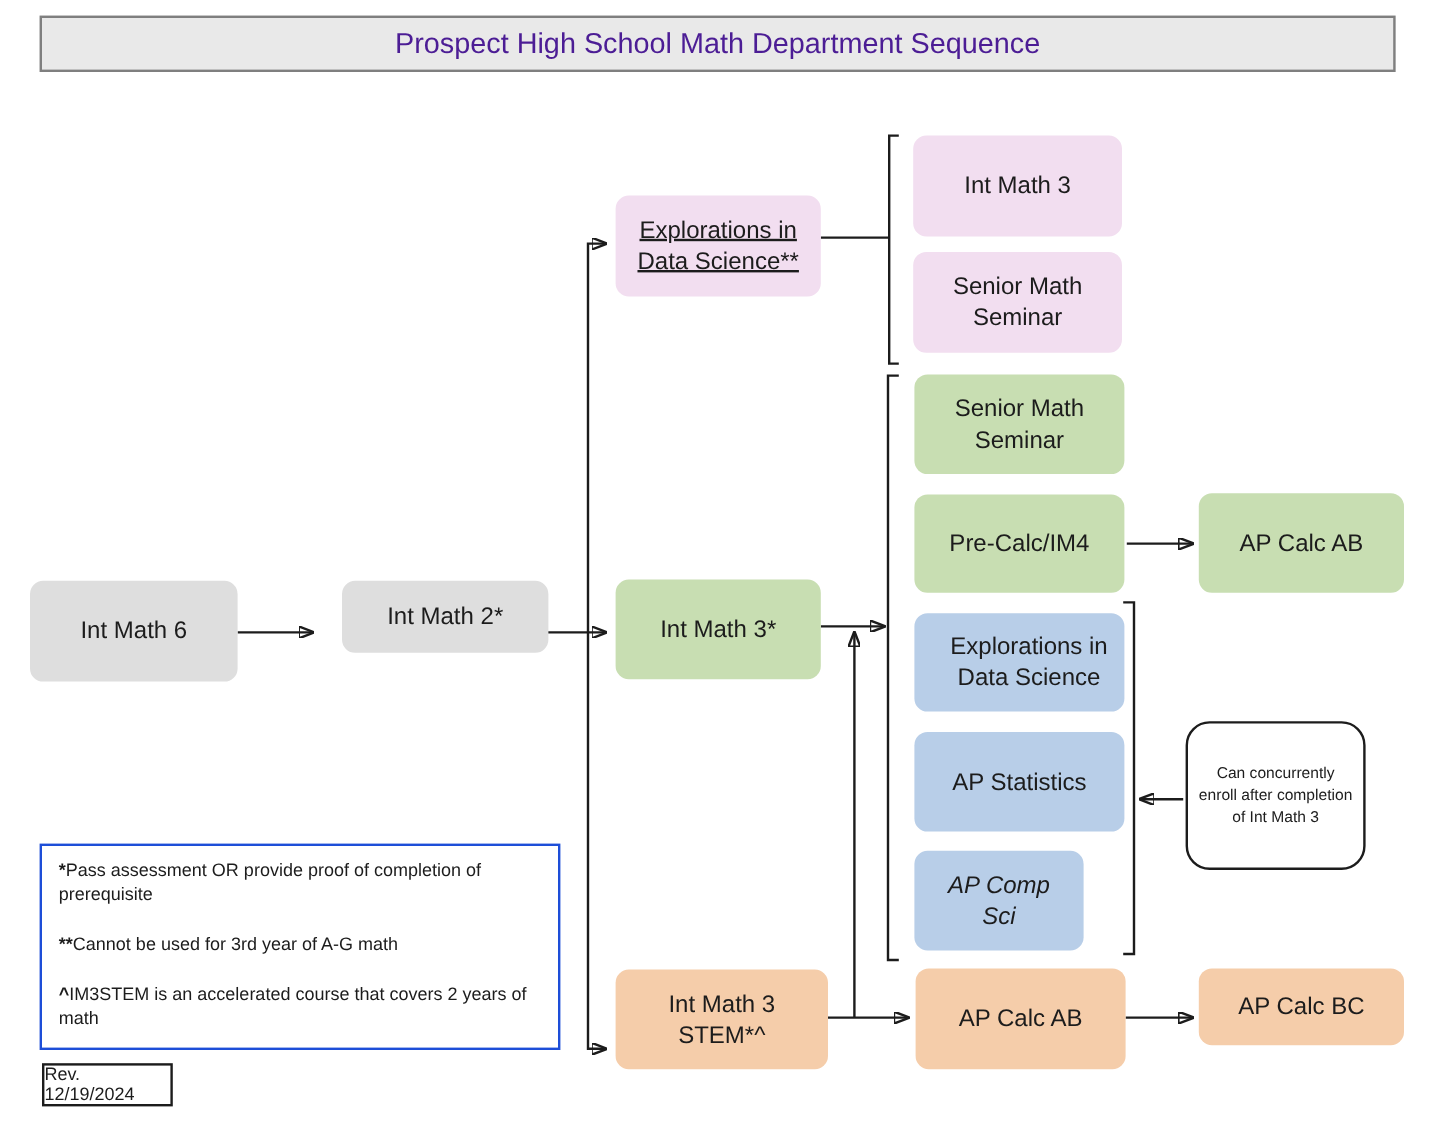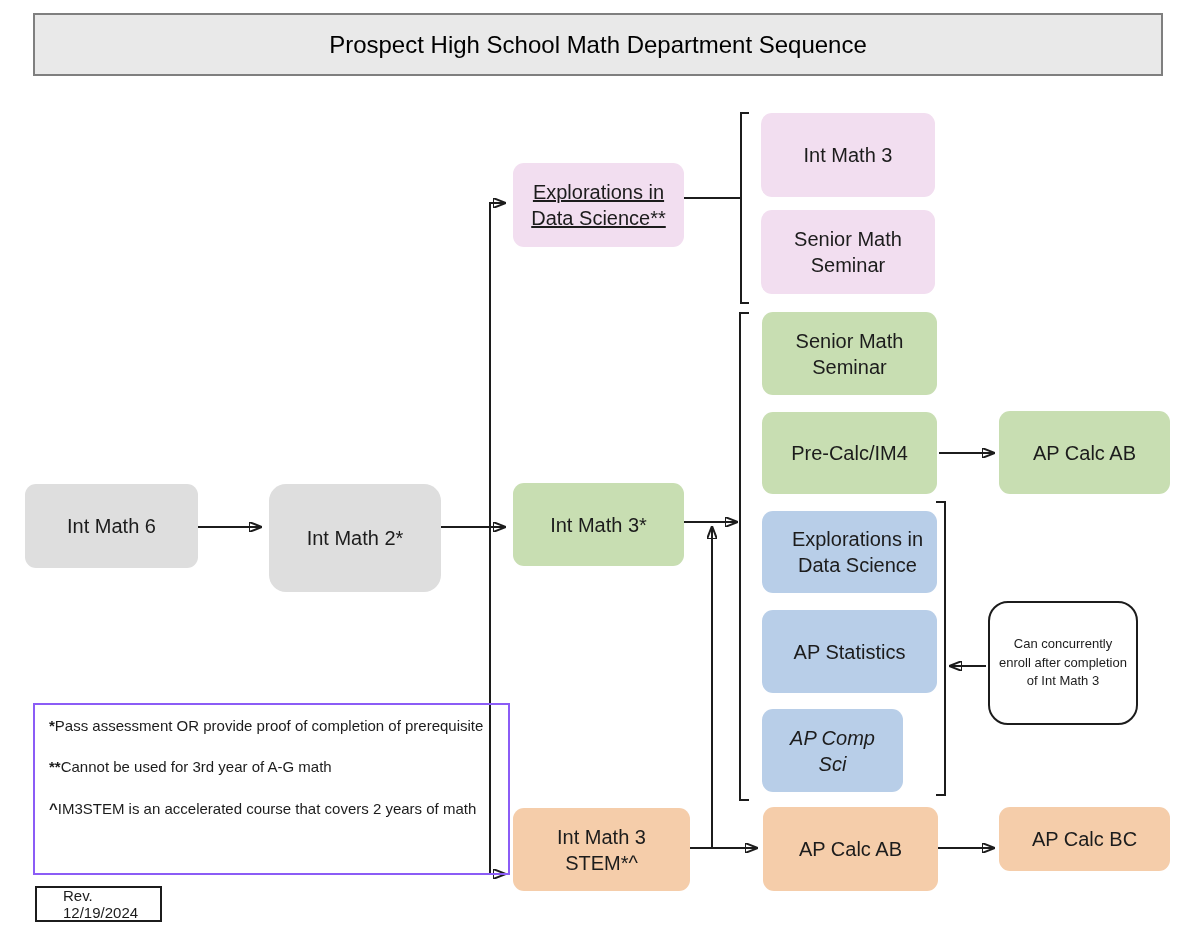--- a/index.html
+++ b/index.html
@@ -2,39 +2,39 @@
 <html><head>
 <meta charset="utf-8">
 <style>
   html,body{margin:0;padding:0;background:#ffffff;}
   #canvas{
     position:relative;width:1200px;height:938px;background:#ffffff;
     font-family:"Liberation Sans", sans-serif;color:#1c1c1c;overflow:hidden;
   }
   
   .titlebar{
-    position:absolute;left:33px;top:13px;width:1130px;height:63px;
+    position:absolute;left:33px;top:13px;width:1130px;height:47px;
     background:#e9e9e9;border:2px solid #7f7f7f;box-sizing:border-box;
     display:flex;align-items:center;justify-content:center;
-    font-size:24px;color:#000000;
+    font-size:24px;color:#4c1d95;
   }
   
   .node{
     position:absolute;display:flex;align-items:center;justify-content:center;
     text-align:center;border-radius:11px;font-size:20px;line-height:1.3;
     box-sizing:border-box;padding:4px 12px;
   }
   .gray  {background:#dedede;}
   .pink  {background:#f2def0;}
   .green {background:#c8deb2;}
   .blue  {background:#b8cee8;}
   .orange{background:#f5cdaa;}
 
   #n-int-math-1       {left:25px; top:484px; width:173px;height:84px;}
-  #n-int-math-2       {left:269px;top:484px; width:172px;height:108px;border-radius:17px;}
+  #n-int-math-2       {left:285px;top:484px; width:172px;height:60px;}
   #n-eds-star         {left:513px;top:163px; width:171px;height:84px;text-decoration:underline;}
   #n-int-math-3-pink  {left:761px;top:113px; width:174px;height:84px;}
   #n-sms-pink         {left:761px;top:210px; width:174px;height:84px;}
   #n-int-math-3-star  {left:513px;top:483px; width:171px;height:83px;}
   #n-sms-green        {left:762px;top:312px; width:175px;height:83px;}
   #n-pre-calc         {left:762px;top:412px; width:175px;height:82px;}
   #n-ap-calc-ab-green {left:999px;top:411px; width:171px;height:83px;}
   #n-eds-blue         {left:762px;top:511px; width:175px;height:82px;padding-left:28px;}
   #n-ap-stats         {left:762px;top:610px; width:175px;height:83px;}
   #n-ap-comp-sci      {left:762px;top:709px; width:141px;height:83px;font-style:italic;}
@@ -44,32 +44,32 @@
 
   
   .callout{
     position:absolute;left:988px;top:601px;width:150px;height:124px;
     background:#ffffff;border:2px solid #1c1c1c;border-radius:20px;
     box-sizing:border-box;display:flex;align-items:center;justify-content:center;
     text-align:center;font-size:13px;line-height:1.45;padding:6px 9px;
   }
   
   .footnotes{
-    position:absolute;left:33px;top:703px;width:477px;height:172px;
-    border:2px solid #8b5cf6;box-sizing:border-box;
+    position:absolute;left:33px;top:703px;width:434px;height:172px;
+    border:2px solid #1d4ed8;box-sizing:border-box;
     font-size:15px;line-height:1.35;padding:11px 14px;
   }
   .footnotes p{margin:0 0 21px 0;}
   .footnotes p:last-child{margin-bottom:0;}
   .footnotes b{font-weight:bold;}
   
   .revbox{
-    position:absolute;left:35px;top:886px;width:127px;height:36px;
+    position:absolute;left:35px;top:886px;width:109px;height:36px;
     border:2px solid #1c1c1c;box-sizing:border-box;
-    display:flex;align-items:center;padding-left:26px;font-size:15px;
+    display:flex;align-items:center;padding-left:0;font-size:15px;
   }
   
   #wires{position:absolute;left:0;top:0;width:1200px;height:938px;pointer-events:none;}
   #wires path{stroke:#1c1c1c;stroke-width:2;fill:none;}
 </style>
 </head>
 <body>
 
 <div id="canvas">
 

